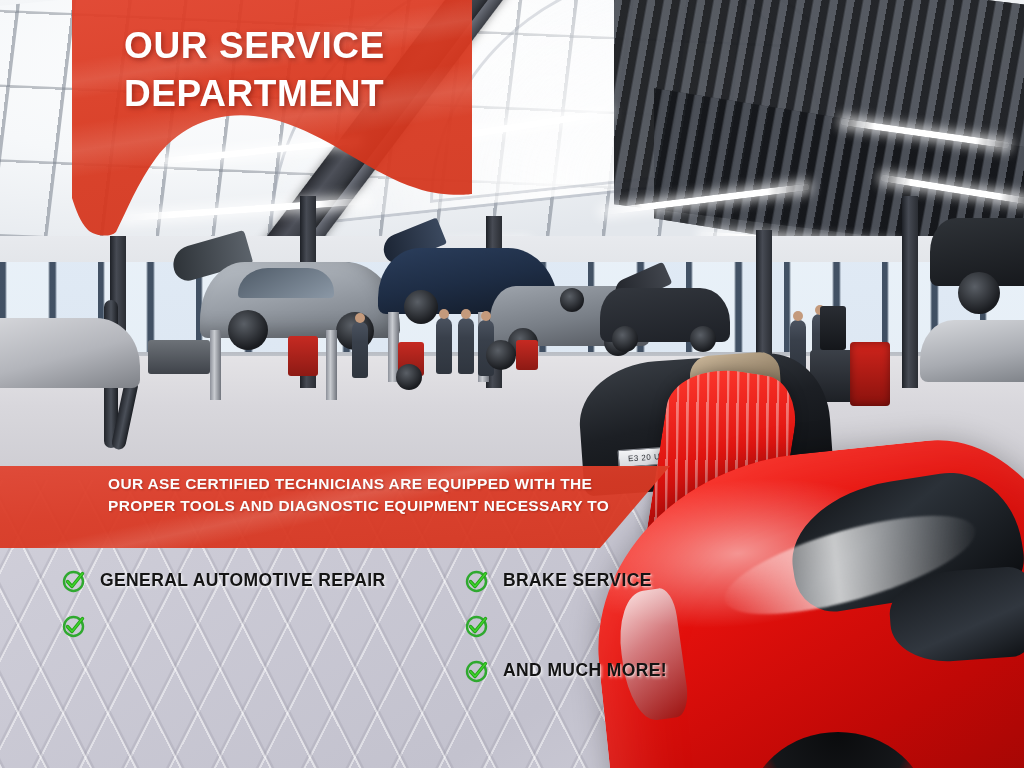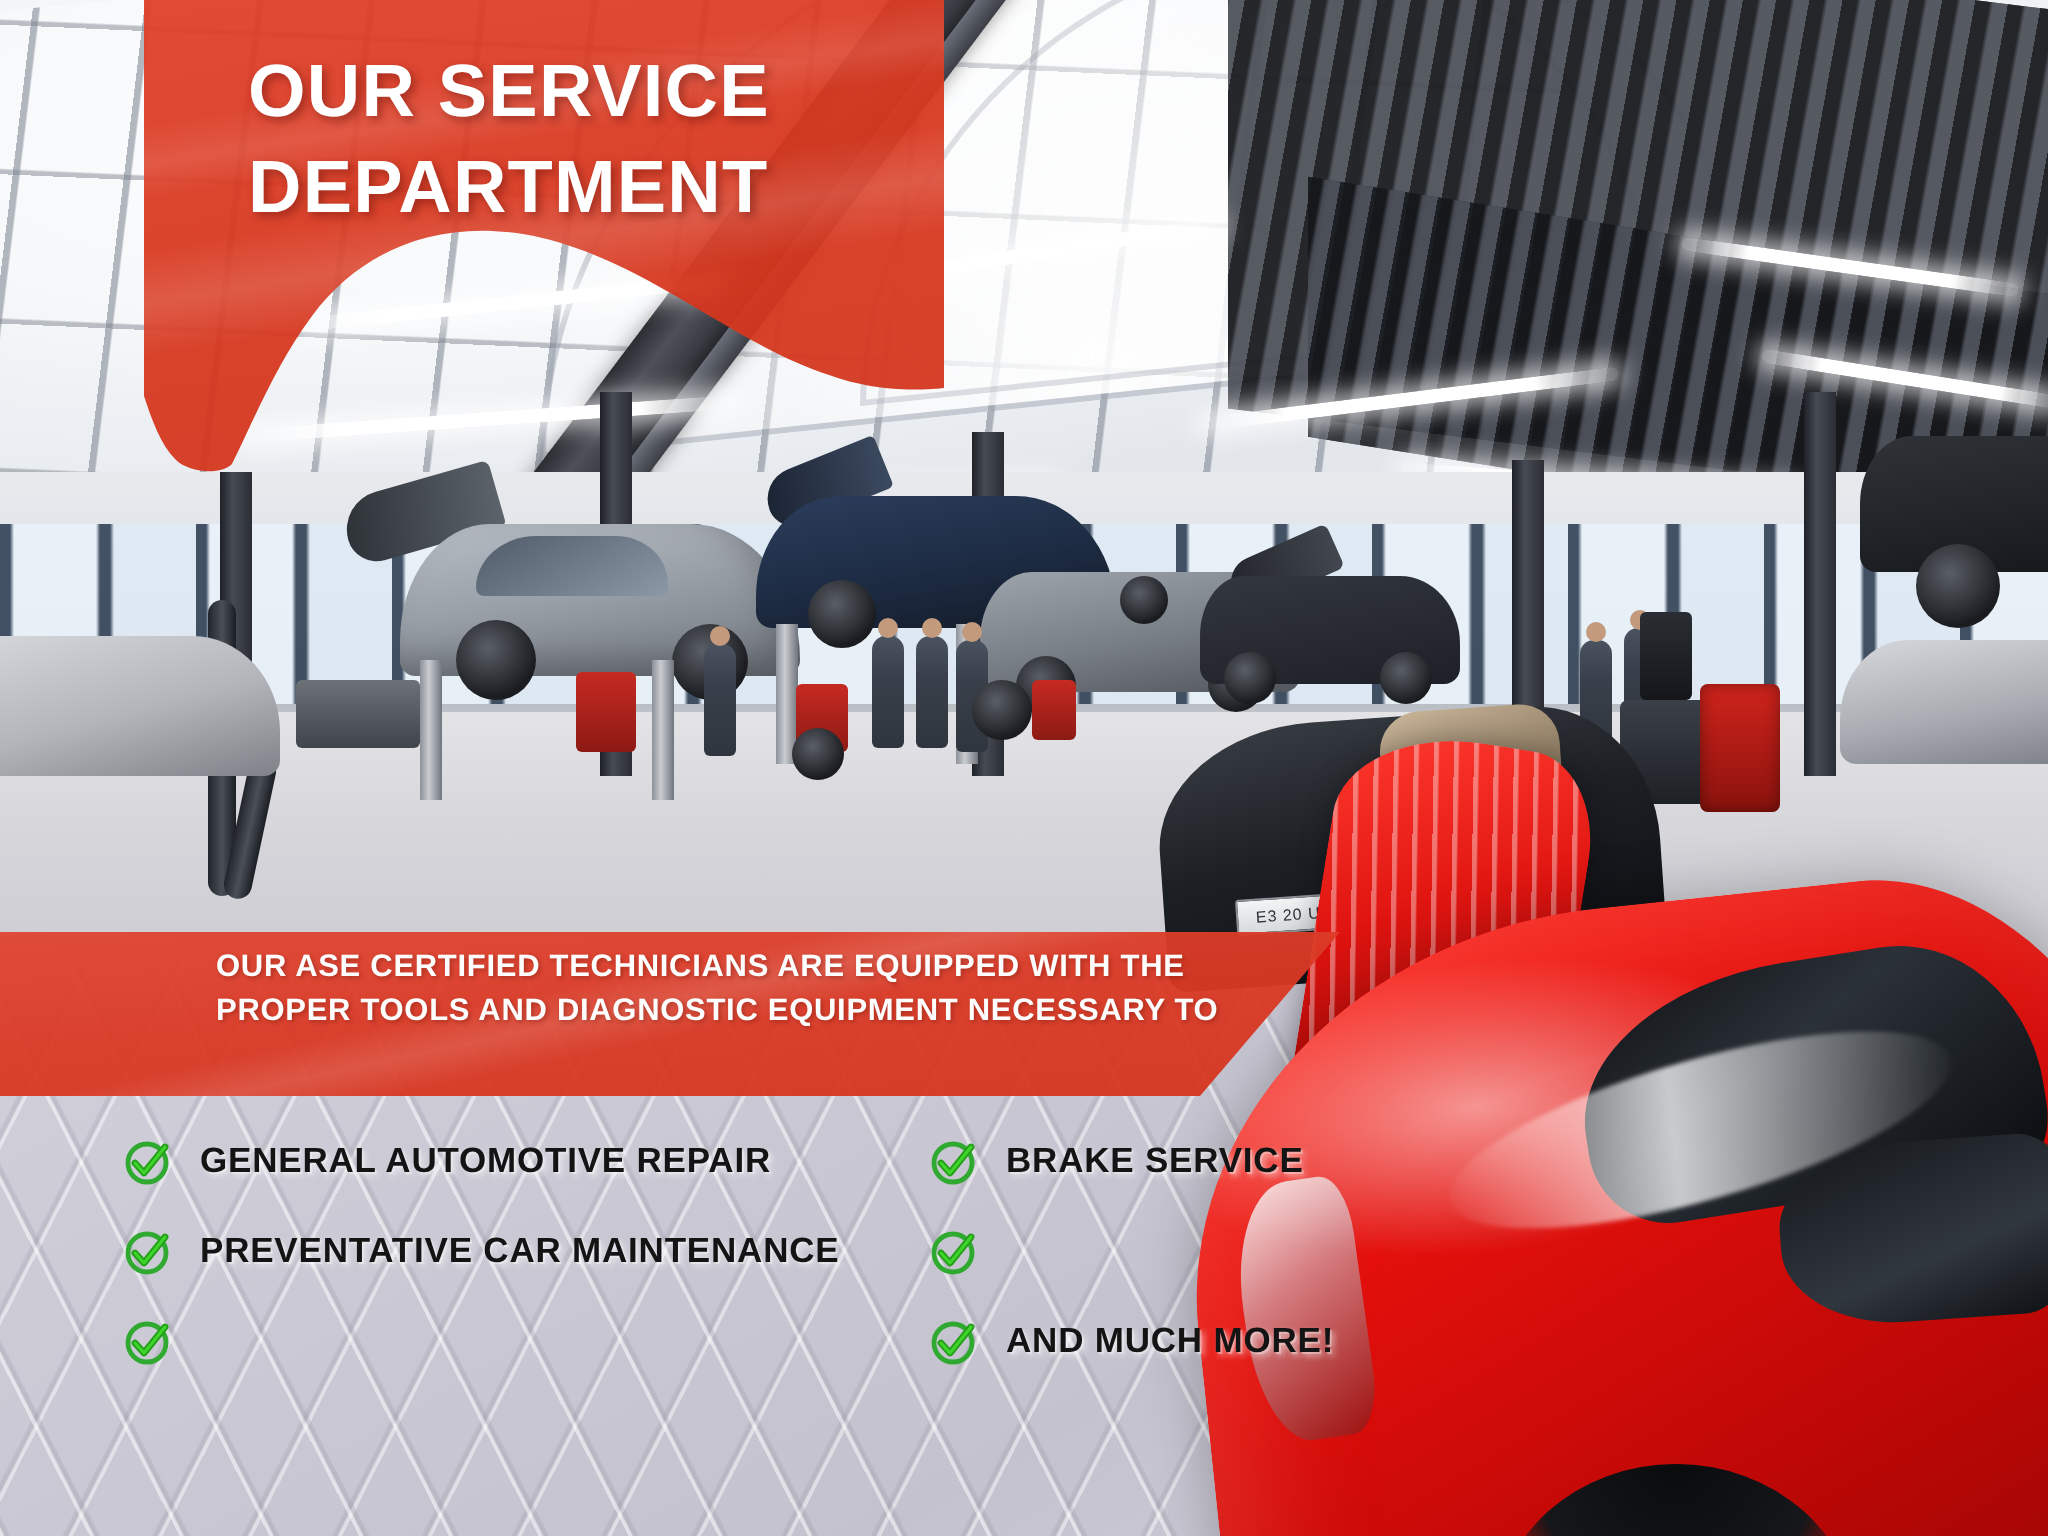--- a/index.html
+++ b/index.html
@@ -506,30 +506,20 @@
     <div class="col col-left">
       <div class="svc-item">
         <span class="check-icon">
           <svg width="24" height="24" viewBox="0 0 24 24">
             <circle cx="11.5" cy="12.5" r="9.5" fill="none" stroke="#2FA92F" stroke-width="2.4"></circle>
             <path d="M5.5 12.5 L10 17.5 L20.5 4.5" fill="none" stroke="#23A018" stroke-width="3.4" stroke-linecap="round" stroke-linejoin="round"></path>
             <path d="M5.5 12.5 L10 17.5 L20.5 4.5" fill="none" stroke="#3FD42C" stroke-width="1.5" stroke-linecap="round" stroke-linejoin="round"></path>
           </svg>
         </span>
         <span class="svc-label">GENERAL AUTOMOTIVE REPAIR</span>
-      </div>
-      <div class="svc-item">
-        <span class="check-icon">
-          <svg width="24" height="24" viewBox="0 0 24 24">
-            <circle cx="11.5" cy="12.5" r="9.5" fill="none" stroke="#2FA92F" stroke-width="2.4"></circle>
-            <path d="M5.5 12.5 L10 17.5 L20.5 4.5" fill="none" stroke="#23A018" stroke-width="3.4" stroke-linecap="round" stroke-linejoin="round"></path>
-            <path d="M5.5 12.5 L10 17.5 L20.5 4.5" fill="none" stroke="#3FD42C" stroke-width="1.5" stroke-linecap="round" stroke-linejoin="round"></path>
-          </svg>
-        </span>
-        <span class="svc-label">PREVENTATIVE CAR MAINTENANCE</span>
       </div>
       <div class="svc-item">
         <span class="check-icon">
           <svg width="24" height="24" viewBox="0 0 24 24">
             <circle cx="11.5" cy="12.5" r="9.5" fill="none" stroke="#2FA92F" stroke-width="2.4"></circle>
             <path d="M5.5 12.5 L10 17.5 L20.5 4.5" fill="none" stroke="#23A018" stroke-width="3.4" stroke-linecap="round" stroke-linejoin="round"></path>
             <path d="M5.5 12.5 L10 17.5 L20.5 4.5" fill="none" stroke="#3FD42C" stroke-width="1.5" stroke-linecap="round" stroke-linejoin="round"></path>
           </svg>
         </span>
       </div>

